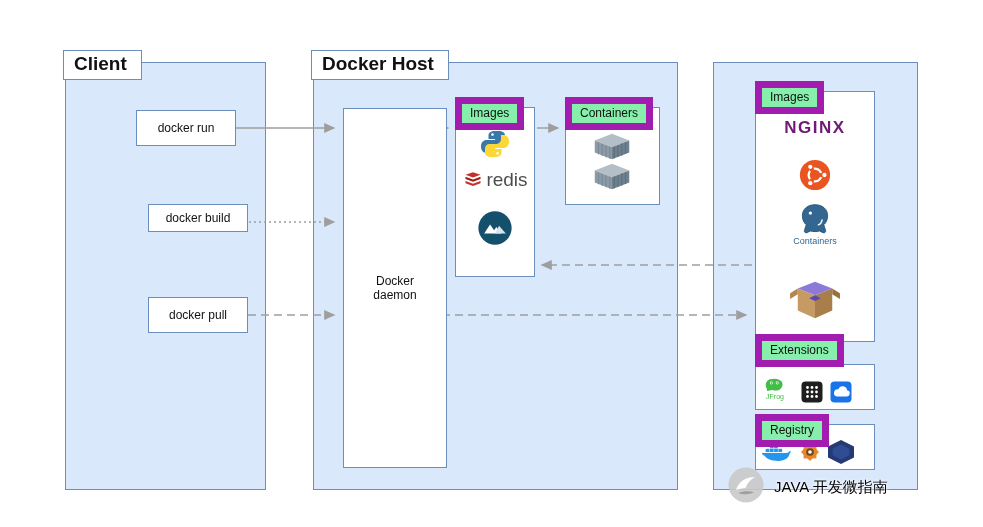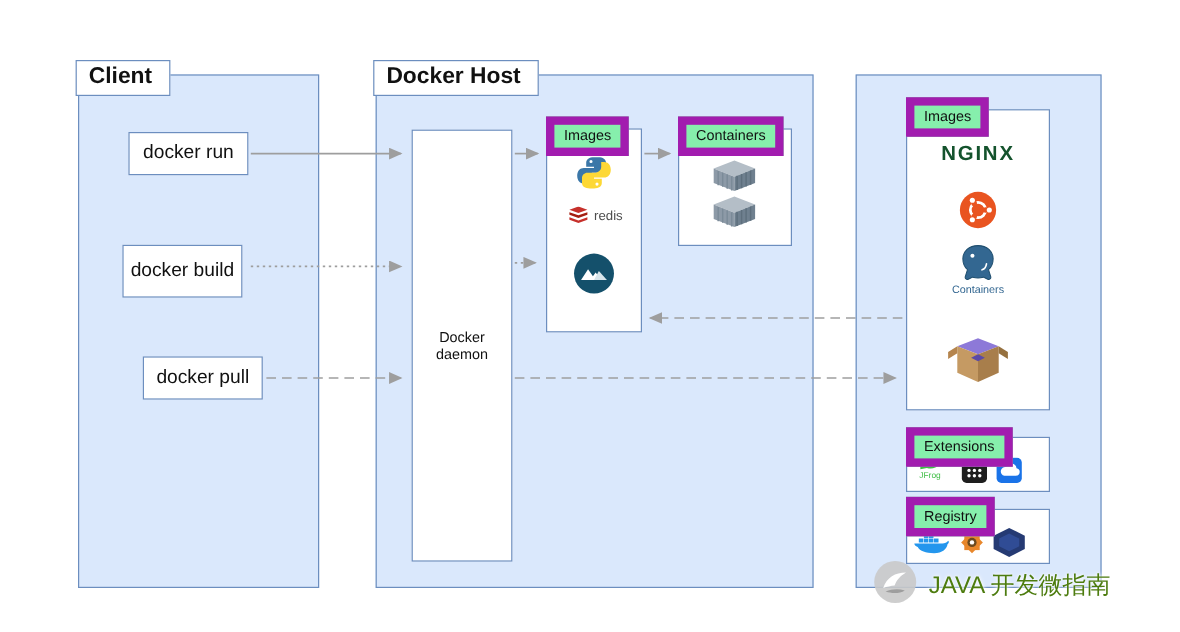--- a/index.html
+++ b/index.html
@@ -10,35 +10,35 @@
     overflow: hidden;
   }
   .section { position: absolute; background: #dae8fc; border: 1px solid #6c8ebf; z-index: 0; }
   .section-title {
     position: absolute; background: #fff; border: 1px solid #6c8ebf;
     font-size: 19px; font-weight: 700; line-height: 1.2;
     padding: 2px 14px 3px 10px; white-space: nowrap; z-index: 5;
   }
   .node { position: absolute; background: #fff; border: 1px solid #6c8ebf; z-index: 2; }
   .center { display: flex; align-items: center; justify-content: center; }
-  .cmd { font-size: 16px; }
+  .cmd { font-size: 12px; margin-left: 29px; }
   .tab {
     position: absolute; background: #86efac; border: 7px solid #a21caf;
     font-size: 12px; line-height: 1.2; padding: 2px 8px 3px; white-space: nowrap; z-index: 4;
   }
   .daemon { font-size: 12px; text-align: center; padding: 0 16px; }
   .icon { position: absolute; z-index: 3; display: flex; flex-direction: column; align-items: center; justify-content: center; }
   .arrows { position: absolute; left: 0; top: 0; z-index: 1; pointer-events: none; }
   .redis-row { display: flex; align-items: center; gap: 4px; }
-  .redis-label { font-size: 11px; color: #4d4d4d; }
-  .nginx-text { font-weight: 700; font-size: 17px; color: #14532d; letter-spacing: 1.5px; }
+  .redis-label { font-size: 19px; color: #4d4d4d; }
+  .nginx-text { font-weight: 700; font-size: 17px; color: #701a75; letter-spacing: 1.5px; }
   .pg-label { font-size: 9px; color: #336791; margin-top: 1px; }
   .jfrog-label { font-size: 7px; color: #40be46; line-height: 1; margin-top: 1px; }
   .watermark { position: absolute; left: 726px; top: 465px; display: flex; align-items: center; gap: 8px; z-index: 6; }
-  .watermark-text { font-size: 20px; color: #4d7c0f; text-shadow: 0 0 2px #fff, 0 0 4px #fff; white-space: nowrap; }
+  .watermark-text { font-size: 15px; color: #000000; text-shadow: 0 0 2px #fff, 0 0 4px #fff; white-space: nowrap; }
 </style>
 </head>
 <body>
 
 <div class="canvas">
 
   <div class="section" style="left:65px; top:62px; width:201px; height:428px;"></div>
   <div class="section" style="left:313px; top:62px; width:365px; height:428px;"></div>
   <div class="section" style="left:713px; top:62px; width:205px; height:428px;"></div>
 
@@ -55,24 +55,24 @@
     <line x1="429" y1="219" x2="446" y2="219" stroke="#9e9e9e" stroke-width="1.4" stroke-dasharray="2 3" marker-end="url(#ah)"></line>
     <line x1="209" y1="315" x2="334" y2="315" stroke="#9e9e9e" stroke-width="1.4" stroke-dasharray="8 5" marker-end="url(#ah)"></line>
     <line x1="429" y1="315" x2="746" y2="315" stroke="#9e9e9e" stroke-width="1.4" stroke-dasharray="8 5" marker-end="url(#ah)"></line>
     <line x1="752" y1="265" x2="542" y2="265" stroke="#9e9e9e" stroke-width="1.4" stroke-dasharray="8 5" marker-end="url(#ah)"></line>
   </svg>
 
   <div class="section-title" style="left:311px; top:50px;">Docker Host</div>
   <div class="section-title" style="left:63px; top:50px;">Client</div>
 
   <div class="node center cmd" style="left:107px; top:110px; width:100px; height:36px;">docker run</div>
-  <div class="node center cmd" style="left:102px; top:204px; width:100px; height:44px;">docker build</div>
+  <div class="node center cmd" style="left:119px; top:204px; width:100px; height:28px;">docker build</div>
   <div class="node center cmd" style="left:119px; top:297px; width:100px; height:36px;">docker pull</div>
 
-  <div class="node center daemon" style="left:343px; top:108px; width:84px; height:360px;">Docker daemon</div>
+  <div class="node center daemon" style="left:343px; top:108px; width:104px; height:360px;">Docker daemon</div>
 
   <div class="node" style="left:455px; top:107px; width:80px; height:170px;"></div>
   <div class="tab" style="left:455px; top:97px;">Images</div>
 
   <div class="icon" style="left:479px; top:128px; width:32px; height:32px;">
     <svg width="32" height="32" viewBox="0 0 64 64">
       <path fill="#3b77a8" d="M32 6c-8 0-13 3.4-13 9v7h13v2H15c-6 0-11 4.5-11 13 0 8.5 5 13 11 13h5v-8c0-6 5-10 11-10h12c5 0 9-4 9-9V15c0-5.6-5-9-13-9h-7zm-5 4.6a2.6 2.6 0 1 1 0 5.2 2.6 2.6 0 0 1 0-5.2z"></path>
       <path fill="#fdd835" d="M32 58c8 0 13-3.4 13-9v-7H32v-2h17c6 0 11-4.5 11-13 0-8.5-5-13-11-13h-5v8c0 6-5 10-11 10H21c-5 0-9 4-9 9v8c0 5.6 5 9 13 9h7zm5-4.6a2.6 2.6 0 1 1 0-5.2 2.6 2.6 0 0 1 0 5.2z"></path>
     </svg>
   </div>
@@ -174,21 +174,21 @@
       <polygon points="28,4 46,11 28,18 10,11" fill="#8d79d8"></polygon>
       <polygon points="28,18 46,11 46,34 28,42" fill="#a87e4b"></polygon>
       <polygon points="28,18 10,11 10,34 28,42" fill="#c59a63"></polygon>
       <polygon points="10,11 2,16 2,22 10,17" fill="#b5854e"></polygon>
       <polygon points="46,11 54,16 54,22 46,17" fill="#96713f"></polygon>
       <polygon points="28,18 34,21 28,24 22,21" fill="#5b4aa8"></polygon>
     </svg>
   </div>
 
   <div class="node" style="left:755px; top:364px; width:120px; height:46px;"></div>
-  <div class="tab" style="left:755px; top:356px;">Extensions</div>
+  <div class="tab" style="left:755px; top:334px;">Extensions</div>
 
   <div class="icon" style="left:762px; top:377px; width:26px;">
     <svg width="22" height="15" viewBox="0 0 30 20">
       <path fill="#40be46" d="M4 16C1 12 2 5 8 3c6-2 13-1 16 3 2.6 3.5 1 9-3 11-3 1.5-6.5 1.5-9.5.5L4 19z"></path>
       <circle cx="10" cy="8" r="2" fill="#fff"></circle>
         <circle cx="18" cy="8" r="2" fill="#fff"></circle>
       <circle cx="10" cy="8" r="0.9" fill="#1c7c2a"></circle>
         <circle cx="18" cy="8" r="0.9" fill="#1c7c2a"></circle>
     </svg>
     <span class="jfrog-label">JFrog</span>

